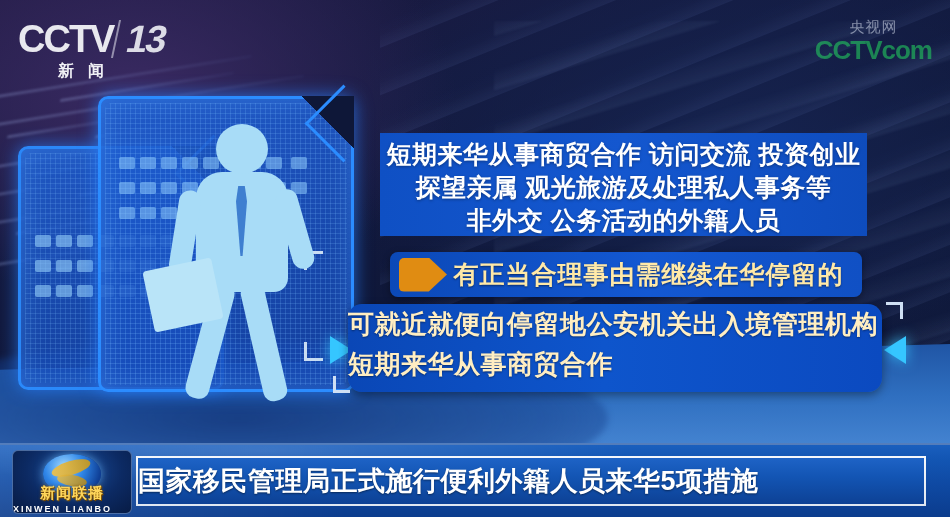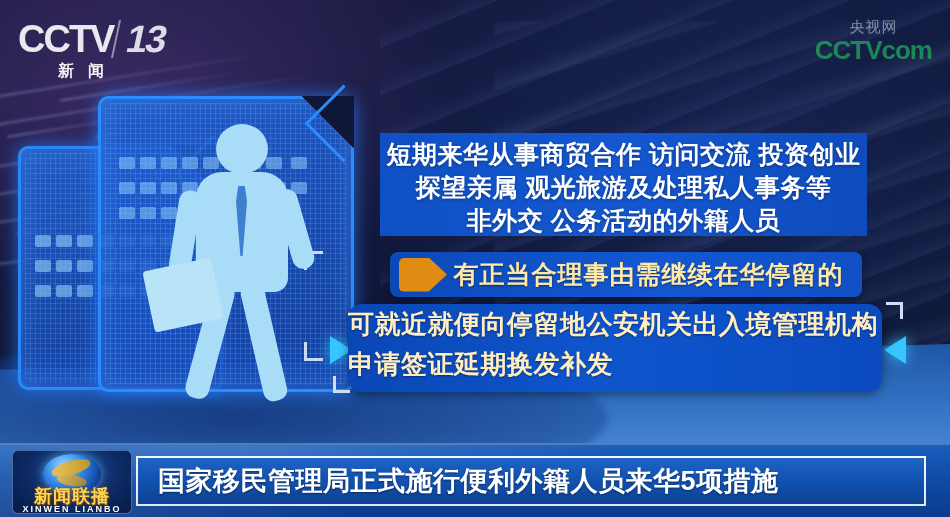--- a/index.html
+++ b/index.html
@@ -210,37 +210,37 @@
     border-radius:50%;background:linear-gradient(90deg,#f0c24a,#c99a1e);
     transform:rotate(-16deg);opacity:.92;
   }
   .globe:after{
     content:"";position:absolute;left:14px;top:21px;width:30px;height:11px;
     border-radius:50%;background:linear-gradient(90deg,#e8bb43,#b98c18);
     transform:rotate(9deg);opacity:.85;
   }
   .nl-cn{
     position:absolute;left:0;right:0;top:33px;text-align:center;
-    font-size:18px;font-weight:bold;letter-spacing:1px;
+    font-size:15px;font-weight:bold;letter-spacing:1px;
     color:#ffd65a;text-shadow:0 0 3px #7a4d00,1px 1px 0 #7a4d00;
   }
   .nl-en{
-    position:absolute;left:0;right:0;top:53px;text-align:center;
+    position:absolute;left:0;right:0;top:53px;text-align:left;
     font-size:9px;font-weight:bold;letter-spacing:2px;color:#ffffff;
   }
   .headline-wrap{
     position:absolute;left:136px;top:11px;width:790px;height:50px;
     background:linear-gradient(180deg,#f4f7fb 0%,#dfe7f1 100%);
     padding:2px;box-sizing:border-box;
   }
   .headline{
     width:100%;height:100%;box-sizing:border-box;
     background:linear-gradient(180deg,#1e63c6 0%,#1355b4 40%,#0d4195 100%);
     color:#ffffff;font-size:27px;font-weight:bold;letter-spacing:.5px;
-    display:flex;align-items:center;padding-left:20px;
+    display:flex;align-items:center;padding-left:0;
     text-shadow:0 1px 2px rgba(0,0,0,.45);
   }
 </style>
 </head>
 <body>
 
 <div id="screen">
 
   <div class="bg-base"></div>
   <div class="bg-code">
@@ -319,21 +319,21 @@
 
   <div class="panel panel-2">
     <div class="arrow-amber"></div>
     <div class="panel-2-text">有正当合理事由需继续在华停留的</div>
   </div>
 
   <div class="p3-tri-l"></div>
   <div class="p3-tri-r"></div>
   <div class="panel panel-3">
     <div>可就近就便向停留地公安机关出入境管理机构</div>
-    <div>申请签证延期换发补发</div>
+    <div>短期来华从事商贸合作</div>
   </div>
   <div class="p3-br-bl"></div>
   <div class="p3-br-tr"></div>
 
   <div class="lower">
     <div class="lower-sheen"></div>
     <div class="nl-logo">
       <div class="globe"></div>
       <div class="nl-cn">新闻联播</div>
       <div class="nl-en">XINWEN  LIANBO</div>

